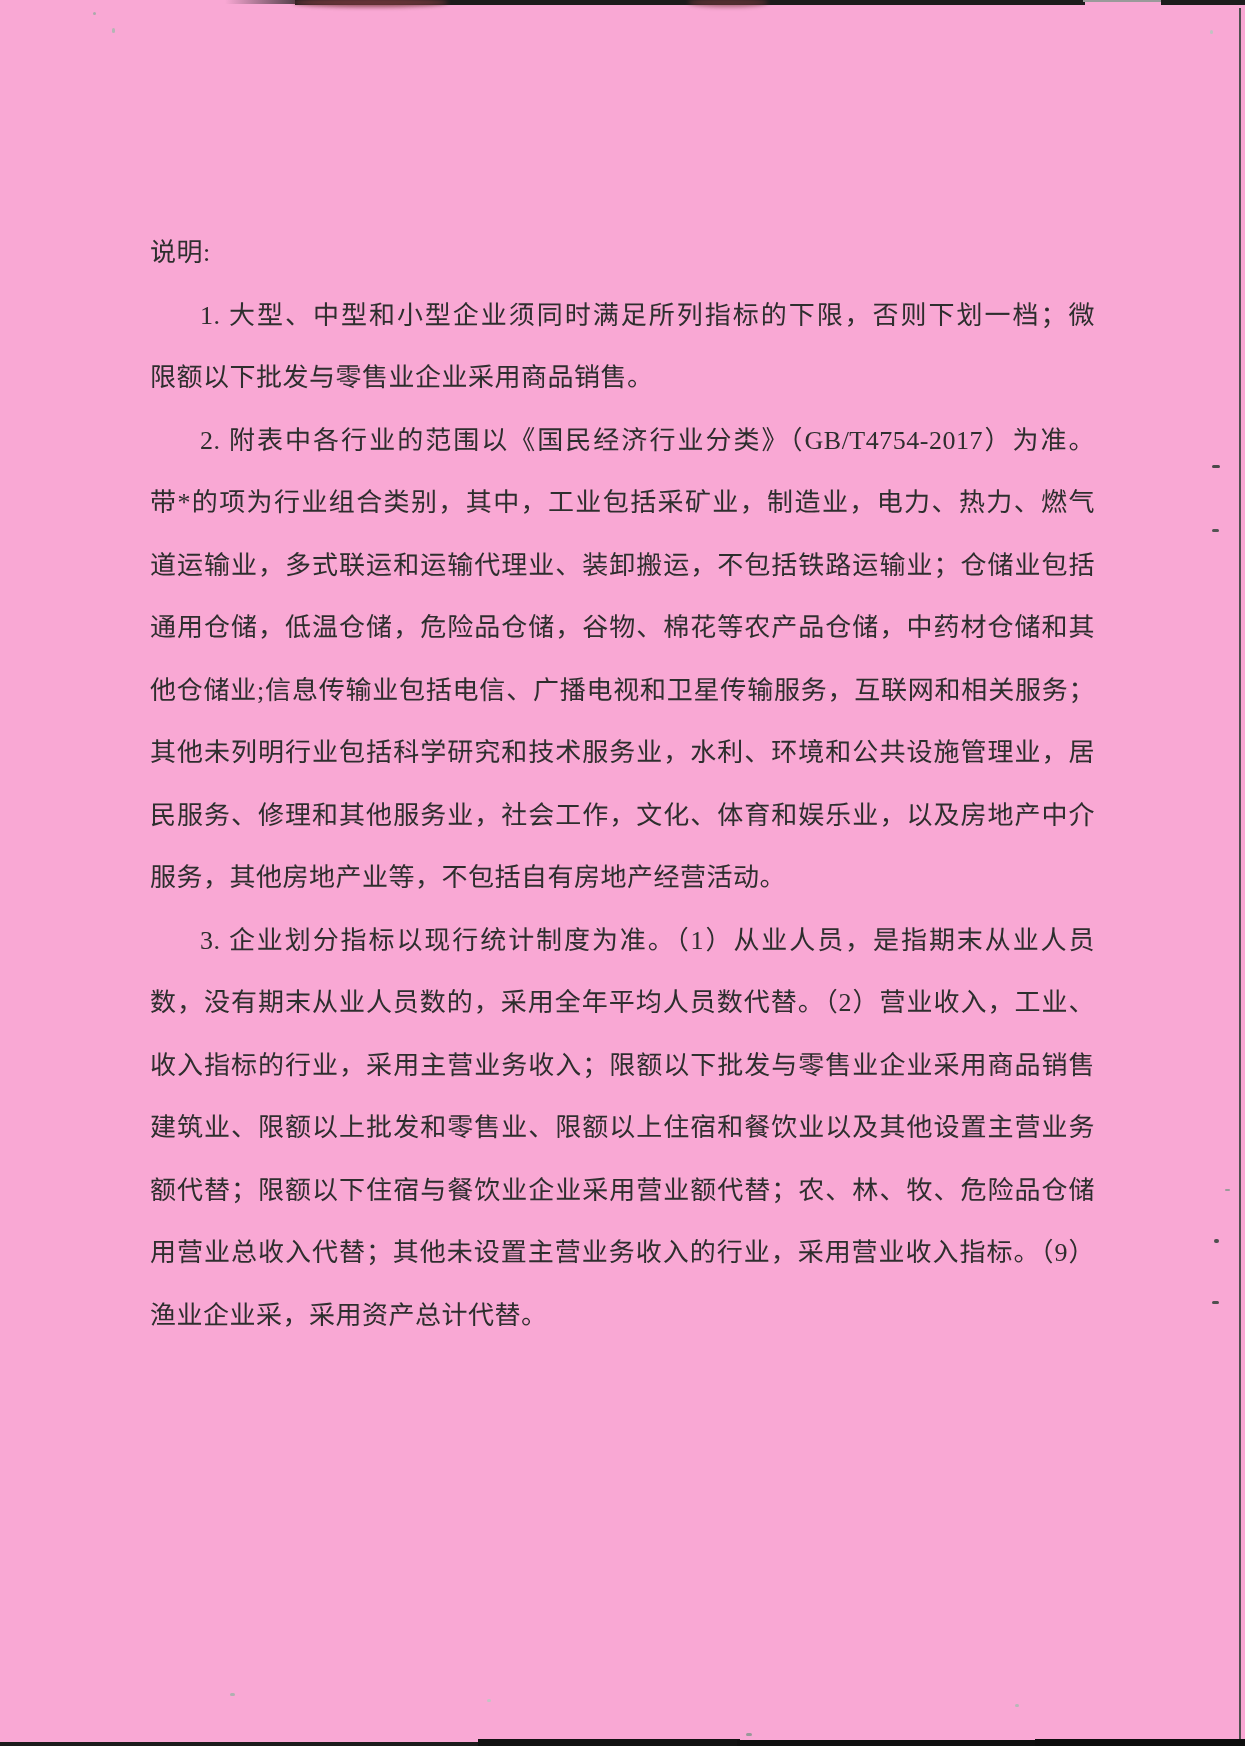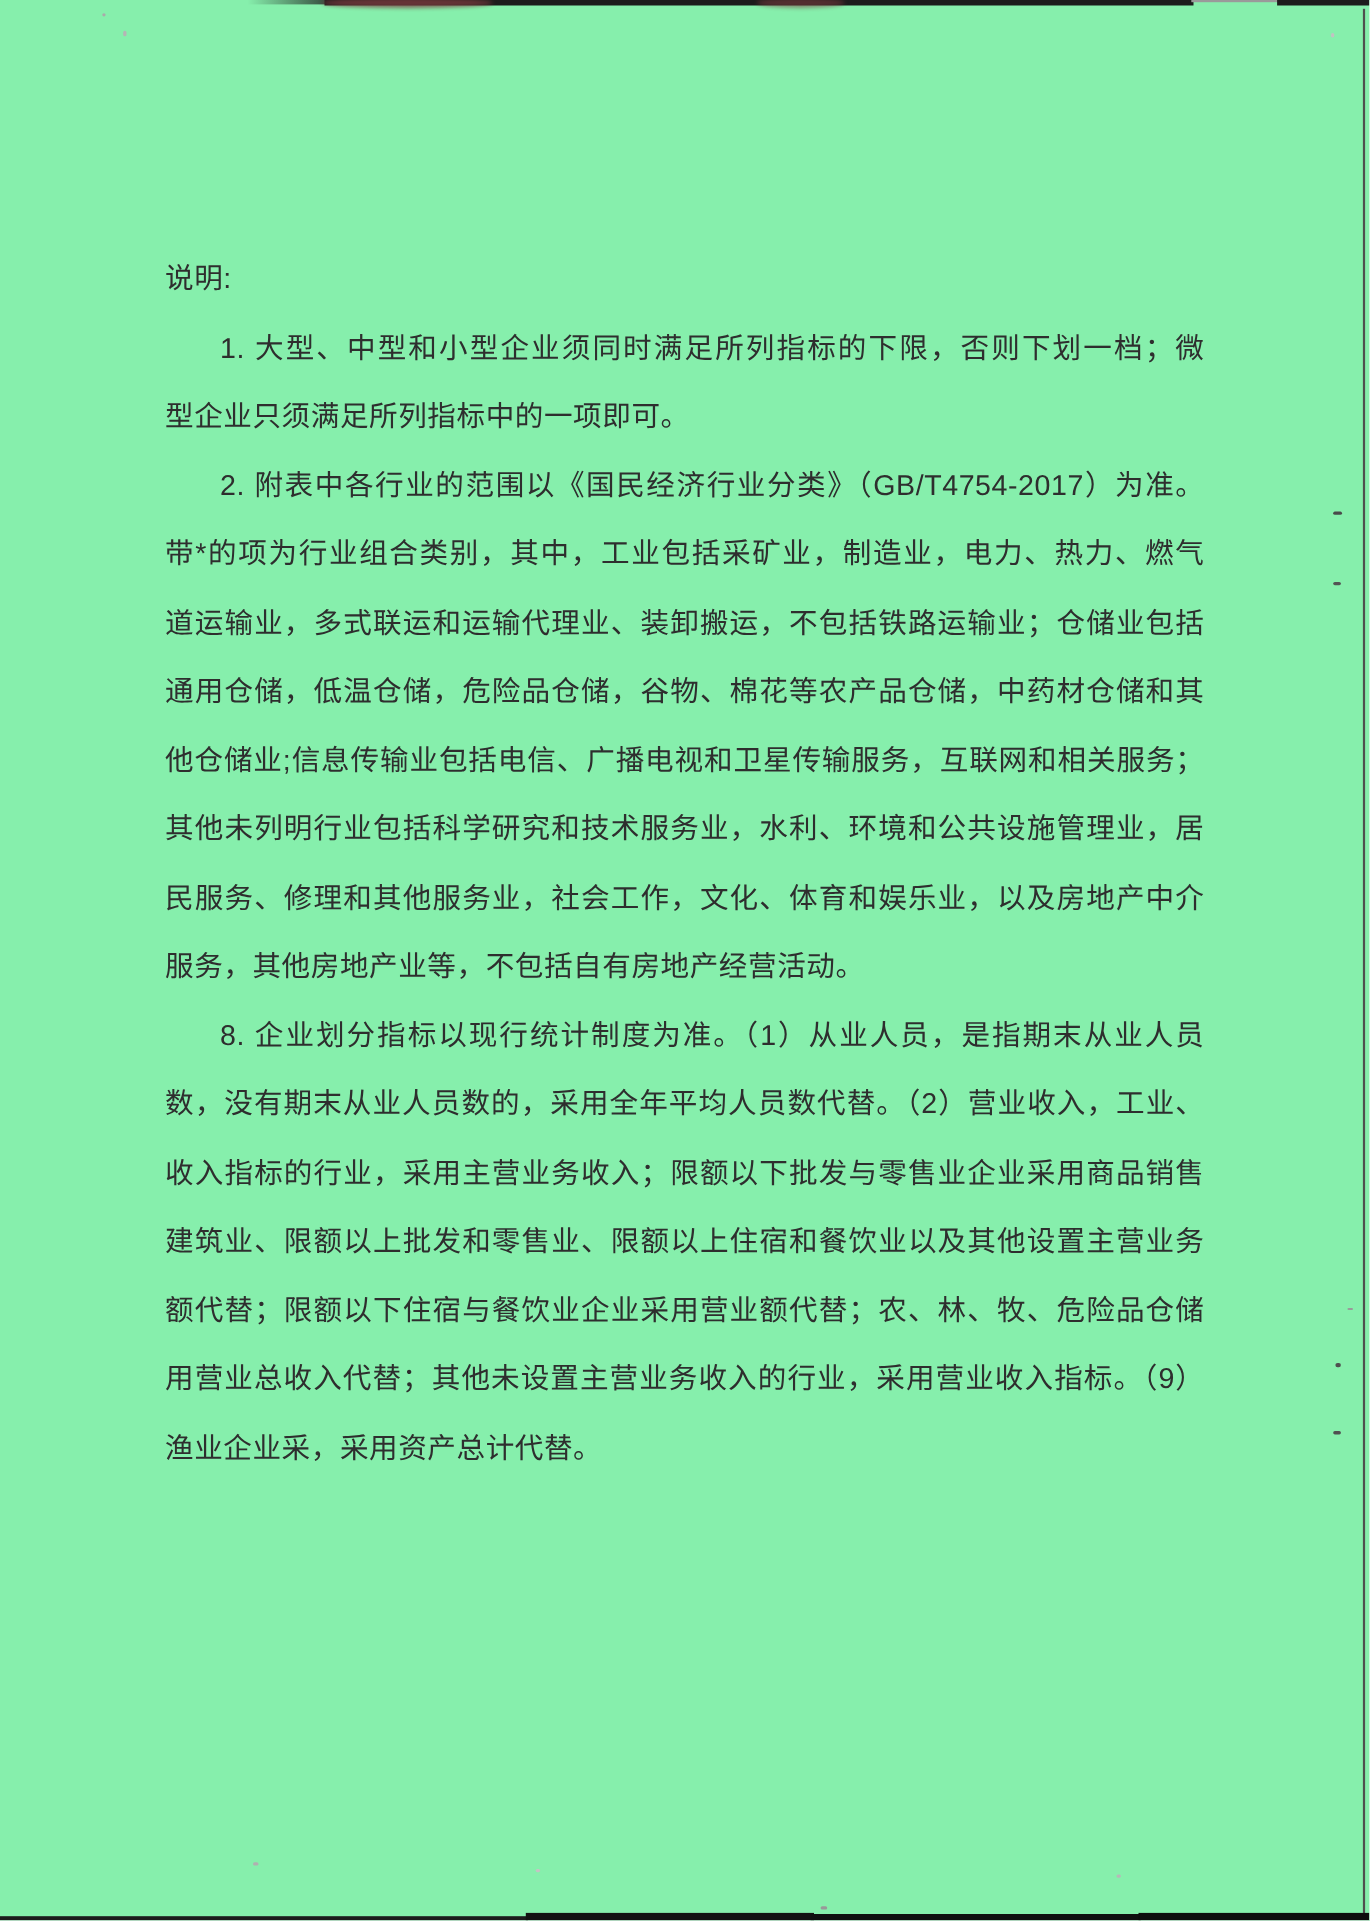--- a/index.html
+++ b/index.html
@@ -1,21 +1,21 @@
 <!DOCTYPE html>
 <html lang="zh-CN"><head>
 <meta charset="utf-8">
 <style>
   html,body{margin:0;padding:0;background:#ffffff;}
   .page{
     position:relative;
     width:1245px;height:1746px;
-    background:#86efac;
+    background:#f9a8d4;
     overflow:hidden;
-    font-family:Liberation Sans, sans-serif;
+    font-family:Liberation Serif, serif;
   }
   
   .doc-text{
     position:absolute;
     left:150px;top:222px;width:945px;
     font-size:26px;
     line-height:62.5px;
     color:#2e2e2e;
     letter-spacing:0.5px;
   }
@@ -59,30 +59,30 @@
     <div class="band-main" style="background: rgb(28, 28, 28);"></div>
     <div class="red-smudge s1" style="background: rgb(122, 58, 62);"></div>
     <div class="red-smudge s2" style="background: rgb(122, 58, 62);"></div>
     <div class="band-gap"></div>
     <div class="band-right" style="background: rgb(28, 28, 28);"></div>
   </div>
 
   <div class="doc-text" style="color: rgb(46, 46, 46);">
       <div class="line para-end">说明:</div>
       <div class="line indent">1. 大型、中型和小型企业须同时满足所列指标的下限，否则下划一档；微</div>
-      <div class="line para-end">型企业只须满足所列指标中的一项即可。</div>
+      <div class="line para-end">限额以下批发与零售业企业采用商品销售。</div>
       <div class="line indent">2. 附表中各行业的范围以《国民经济行业分类》（GB/T4754-2017）为准。</div>
       <div class="line">带*的项为行业组合类别，其中，工业包括采矿业，制造业，电力、热力、燃气</div>
       <div class="line">道运输业，多式联运和运输代理业、装卸搬运，不包括铁路运输业；仓储业包括</div>
       <div class="line">通用仓储，低温仓储，危险品仓储，谷物、棉花等农产品仓储，中药材仓储和其</div>
       <div class="line">他仓储业;信息传输业包括电信、广播电视和卫星传输服务，互联网和相关服务；</div>
       <div class="line">其他未列明行业包括科学研究和技术服务业，水利、环境和公共设施管理业，居</div>
       <div class="line">民服务、修理和其他服务业，社会工作，文化、体育和娱乐业，以及房地产中介</div>
       <div class="line para-end">服务，其他房地产业等，不包括自有房地产经营活动。</div>
-      <div class="line indent">8. 企业划分指标以现行统计制度为准。（1）从业人员，是指期末从业人员</div>
+      <div class="line indent">3. 企业划分指标以现行统计制度为准。（1）从业人员，是指期末从业人员</div>
       <div class="line">数，没有期末从业人员数的，采用全年平均人员数代替。（2）营业收入，工业、</div>
       <div class="line">收入指标的行业，采用主营业务收入；限额以下批发与零售业企业采用商品销售</div>
       <div class="line">建筑业、限额以上批发和零售业、限额以上住宿和餐饮业以及其他设置主营业务</div>
       <div class="line">额代替；限额以下住宿与餐饮业企业采用营业额代替；农、林、牧、危险品仓储</div>
       <div class="line">用营业总收入代替；其他未设置主营业务收入的行业，采用营业收入指标。（9）</div>
       <div class="line para-end">渔业企业采，采用资产总计代替。</div>
     </div>
 
   <div class="right-line" style="background: rgb(79, 79, 79);"></div>
 

